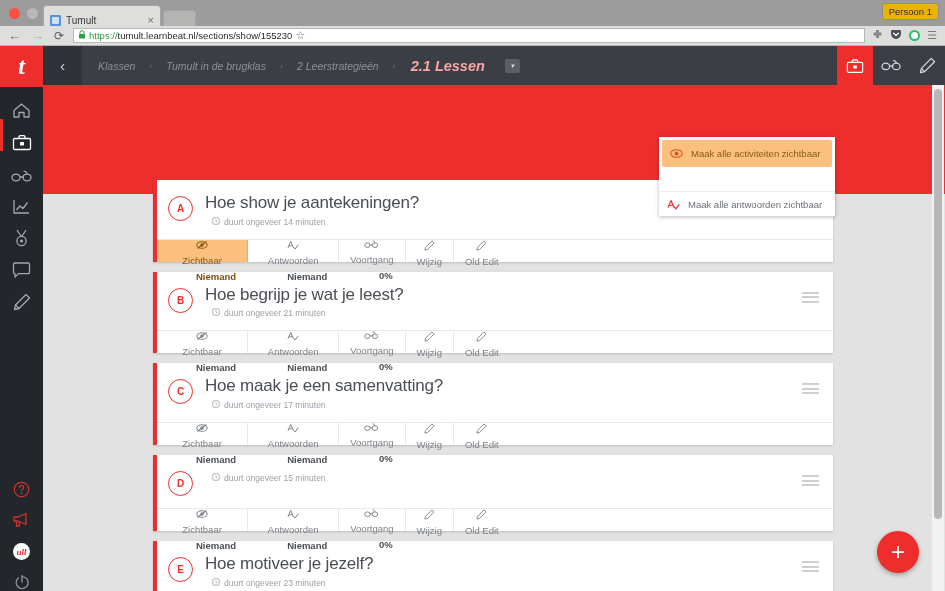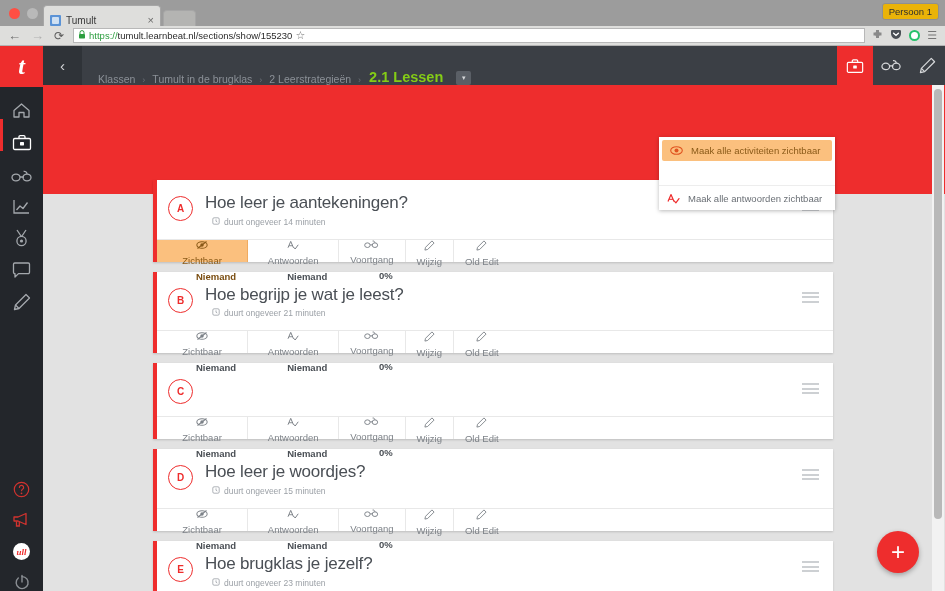--- a/index.html
+++ b/index.html
@@ -123,26 +123,26 @@
   
   .content { flex: 1; position: relative; overflow: hidden; }
 
   .topbar { height: 39px; display: flex; background: #3b3f45; }
   .back-btn {
     width: 39px; flex: 0 0 39px; background: #2f3338;
     display: flex; align-items: center; justify-content: center;
     color: #d4d6d8; font-size: 15px;
   }
   .crumbs {
-    flex: 1; display: flex; align-items: flex-end; gap: 7px;
-    padding-left: 16px; color: #8b9097; font-size: 10.5px;
+    flex: 1; display: flex; align-items: center; gap: 14px;
+    padding-left: 16px; color: #8b9097; font-size: 10.5px; font-style: italic;
   }
   .crumbs .sep { color: #6b7078; font-size: 9px; }
   .crumbs .cur {
-    color: #84cc16; font-size: 14.5px; font-weight: bold;
+    color: #fca5a5; font-size: 14.5px; font-weight: bold;
     margin-left: 1px;
   }
   .crumb-caret {
     display: inline-flex; align-items: center; justify-content: center;
     width: 15px; height: 14px; background: #5a5f66; border-radius: 2px;
     color: #d6d8da; font-size: 7px; margin-left: 6px;
   }
   .top-actions { display: flex; }
   .top-act {
     width: 36px; display: flex; align-items: center; justify-content: center;
@@ -165,21 +165,21 @@
   }
   .dd-item {
     display: flex; align-items: center; gap: 8px;
     height: 25px; padding: 0 8px; font-size: 9.5px; color: #6a6f75;
     white-space: nowrap;
     margin-top: 24px;
   }
   .dd-item + .dd-item { border-top: 1px solid #ededed; }
   .dd-item.hl {
     background: #fbc07e; color: #8a5a18;
-    margin: 3px; height: 21px; border-radius: 2px;
+    margin: 3px; height: 27px; border-radius: 2px;
   }
   .dd-ic { color: #ee2d2d; font-size: 11px; line-height: 1; display: flex; }
   .dd-item.hl .dd-ic { color: #e0531f; }
 
   
   .cards {
     position: absolute; top: 95px; left: 110px;
     width: 680px; z-index: 20;
   }
   .card {
@@ -457,21 +457,21 @@
             </span>
             <span>Maak alle antwoorden zichtbaar</span>
           </div>
         </div>
 
         <div class="cards" id="cards">
             <div class="card">
               <div class="card-head">
                 <div class="letter">A</div>
                 <div class="card-text">
-                  <div class="card-title">Hoe leer je aantekeningen?</div>
+                  <div class="card-title">Hoe show je aantekeningen?</div>
                   <div class="card-dur">
                     <span><svg width="8" height="8" viewBox="0 0 10 10">
                         <rect x="1" y="1" width="8" height="8" rx="1.6" fill="none" stroke="#9ba0a6" stroke-width="1"></rect>
                         <path d="M5 3v2.3l1.6 1" fill="none" stroke="#9ba0a6" stroke-width="1"></path>
                       </svg></span>
                     <span>duurt ongeveer 14 minuten</span>
                   </div>
                 </div>
                 <div class="grip">
                   <span></span>
@@ -598,20 +598,30 @@
                       <path d="M13 1.5l3.5 3.5L6 15.5 1.5 16.5 2.5 12z" fill="none" stroke="currentColor" stroke-width="1.5" stroke-linejoin="round"></path>
                     </svg>
                   </span>
                   <span>Old Edit</span>
                 </div>
               </div>
             </div>
             <div class="card">
               <div class="card-head">
                 <div class="letter">C</div>
+                <div class="card-text">
+                  <div class="card-title">Hoe maak je een samenvatting?</div>
+                  <div class="card-dur">
+                    <span><svg width="8" height="8" viewBox="0 0 10 10">
+                        <rect x="1" y="1" width="8" height="8" rx="1.6" fill="none" stroke="#9ba0a6" stroke-width="1"></rect>
+                        <path d="M5 3v2.3l1.6 1" fill="none" stroke="#9ba0a6" stroke-width="1"></path>
+                      </svg></span>
+                    <span>duurt ongeveer 17 minuten</span>
+                  </div>
+                </div>
                 <div class="grip">
                   <span></span>
                   <span></span>
                   <span></span>
                 </div>
               </div>
               <div class="card-actions">
                 <div class="act">
                   <span class="aic">
                     <svg width="12" height="10" viewBox="0 0 13 10">
@@ -660,21 +670,20 @@
                     </svg>
                   </span>
                   <span>Old Edit</span>
                 </div>
               </div>
             </div>
             <div class="card">
               <div class="card-head">
                 <div class="letter">D</div>
                 <div class="card-text">
-                  <div class="card-title">Hoe leer je woordjes?</div>
                   <div class="card-dur">
                     <span><svg width="8" height="8" viewBox="0 0 10 10">
                         <rect x="1" y="1" width="8" height="8" rx="1.6" fill="none" stroke="#9ba0a6" stroke-width="1"></rect>
                         <path d="M5 3v2.3l1.6 1" fill="none" stroke="#9ba0a6" stroke-width="1"></path>
                       </svg></span>
                     <span>duurt ongeveer 15 minuten</span>
                   </div>
                 </div>
                 <div class="grip">
                   <span></span>
@@ -731,21 +740,21 @@
                     </svg>
                   </span>
                   <span>Old Edit</span>
                 </div>
               </div>
             </div>
             <div class="card">
               <div class="card-head">
                 <div class="letter">E</div>
                 <div class="card-text">
-                  <div class="card-title">Hoe brugklas je jezelf?</div>
+                  <div class="card-title">Hoe motiveer je jezelf?</div>
                   <div class="card-dur">
                     <span><svg width="8" height="8" viewBox="0 0 10 10">
                         <rect x="1" y="1" width="8" height="8" rx="1.6" fill="none" stroke="#9ba0a6" stroke-width="1"></rect>
                         <path d="M5 3v2.3l1.6 1" fill="none" stroke="#9ba0a6" stroke-width="1"></path>
                       </svg></span>
                     <span>duurt ongeveer 23 minuten</span>
                   </div>
                 </div>
                 <div class="grip">
                   <span></span>

